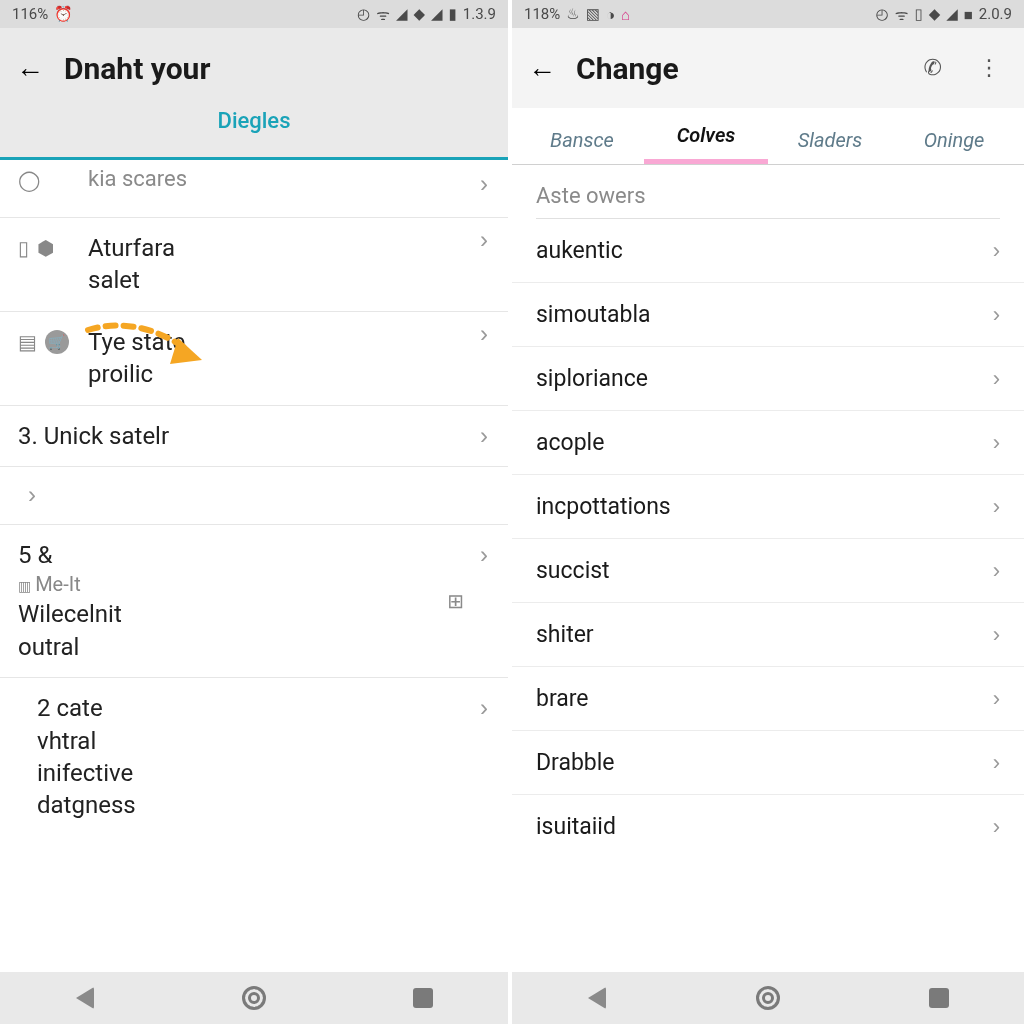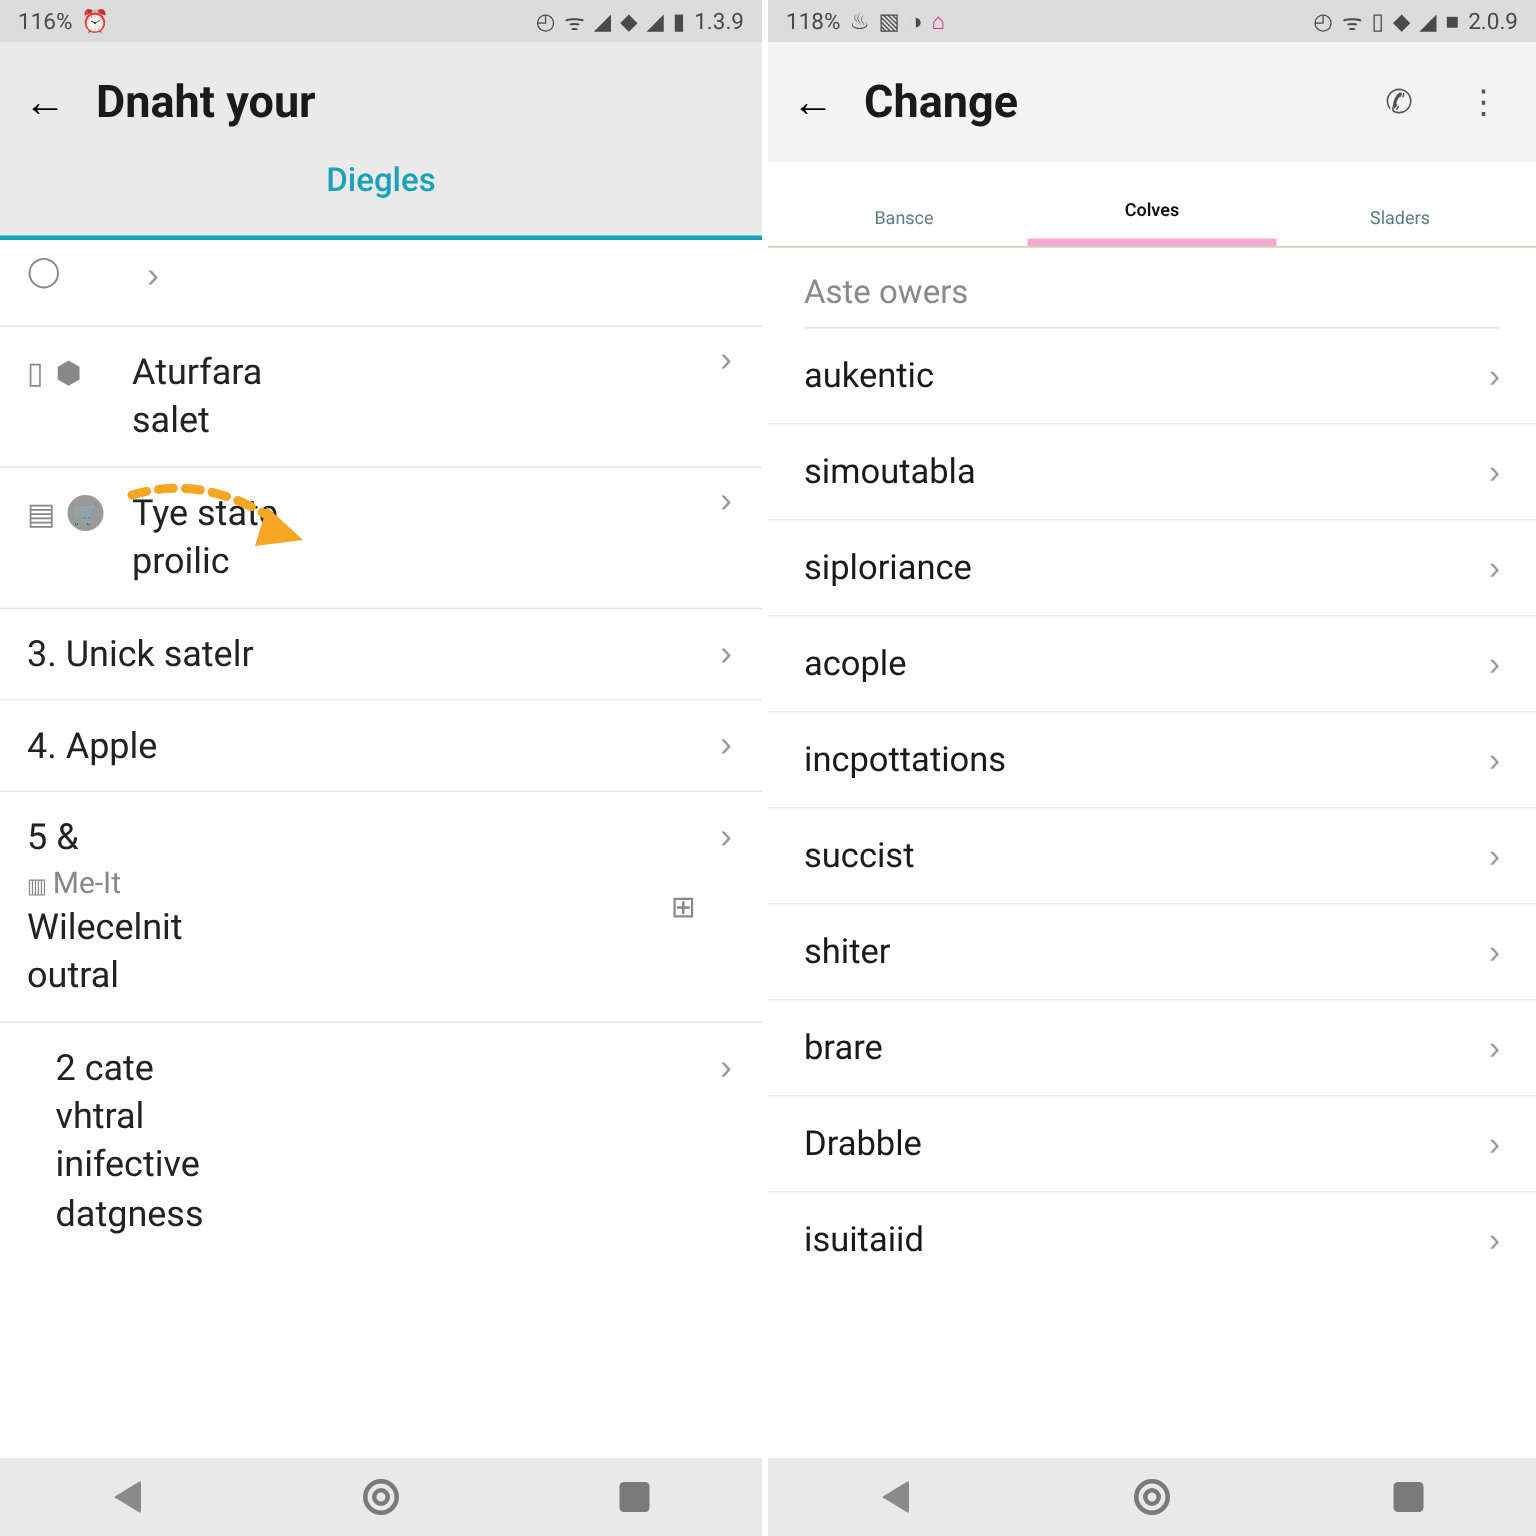--- a/index.html
+++ b/index.html
@@ -21,21 +21,21 @@
   .appbar .title { font-size: 30px; font-weight: 700; color: #1a1a1a; }
   .appbar .spacer { flex: 1; }
   .appbar .action { font-size: 22px; color: #555; padding: 0 8px; }
 
   
   .single-tab { background: #eaeaea; height: 52px; display:flex; align-items:flex-start; justify-content:center; border-bottom: 3px solid #1aa3b8; }
   .single-tab .tab-label { color:#1aa3b8; font-size:22px; font-weight:500; }
 
   
   .tabs { background: #fff; height: 56px; display:flex; align-items:flex-end; padding: 0 8px; }
-  .tab { flex:1; text-align:center; font-size:12px; color:#5f7b8a; padding-bottom:12px; }
+  .tab { flex:1; text-align:center; font-size:20px; color:#5f7b8a; padding-bottom:12px;font-style:italic; }
   .tab.active { color:#111; font-weight:600; border-bottom: 5px solid #f9a8d4; }
   .tabs-bottom-rule { height:1px; background:#d0d0d0; }
 
   
   .content { flex:1; overflow:hidden; background:#fff; }
 
   
   .row { display:flex; align-items:flex-start; padding: 14px 20px 14px 18px; border-bottom:1px solid #e6e6e6; position:relative; min-height:58px; }
   .row .icons { width:70px; display:flex; gap:8px; align-items:flex-start; color:#888; font-size:20px; padding-top:4px;}
   .row .txt { flex:1; font-size:24px; color:#222; line-height:1.35; }
@@ -93,20 +93,21 @@
     <div class="single-tab">
       <span class="tab-label">Diegles</span>
     </div>
 
     <div class="content" style="position:relative;">
 
       <div class="row cut">
         <div class="icons">
             <span class="u">◯</span>
           </div>
+        <div class="txt">kia scares</div>
         <div class="chev u">›</div>
       </div>
 
       <div class="row">
         <div class="icons">
           <span class="u">▯</span>
           <span class="u">⬢</span>
         </div>
         <div class="txt">
           <div>Aturfara</div>
@@ -130,21 +131,20 @@
           <path d="M100 18 L124 40 L92 44 Z" fill="#f5a623"></path>
         </svg>
       </div>
 
       <div class="row">
         <div class="txt">3. Unick satelr</div>
         <div class="chev u">›</div>
       </div>
 
       <div class="row">
-        <div class="txt">4. Apple</div>
         <div class="chev u">›</div>
       </div>
 
       <div class="row">
         <div class="txt">
           <div>5 &amp;</div>
           <div class="sub"><span class="u" style="font-size:14px;">▥ </span><span>Me-It</span></div>
           <div>Wilecelnit</div>
           <div>outral</div>
         </div>
@@ -202,20 +202,21 @@
       <span class="title">Change</span>
       <span class="spacer"></span>
       <span class="action u">✆</span>
       <span class="action u">⋮</span>
     </div>
 
     <div class="tabs">
       <div class="tab">Bansce</div>
       <div class="tab active">Colves</div>
       <div class="tab">Sladers</div>
+      <div class="tab">Oninge</div>
     </div>
     <div class="tabs-bottom-rule"></div>
 
     <div class="content">
       <div class="section-header">Aste owers</div>
       <div class="r-divider-top"></div>
 
       <div class="r-row">
           <span class="label">aukentic</span>
           <span class="chev u">›</span>

